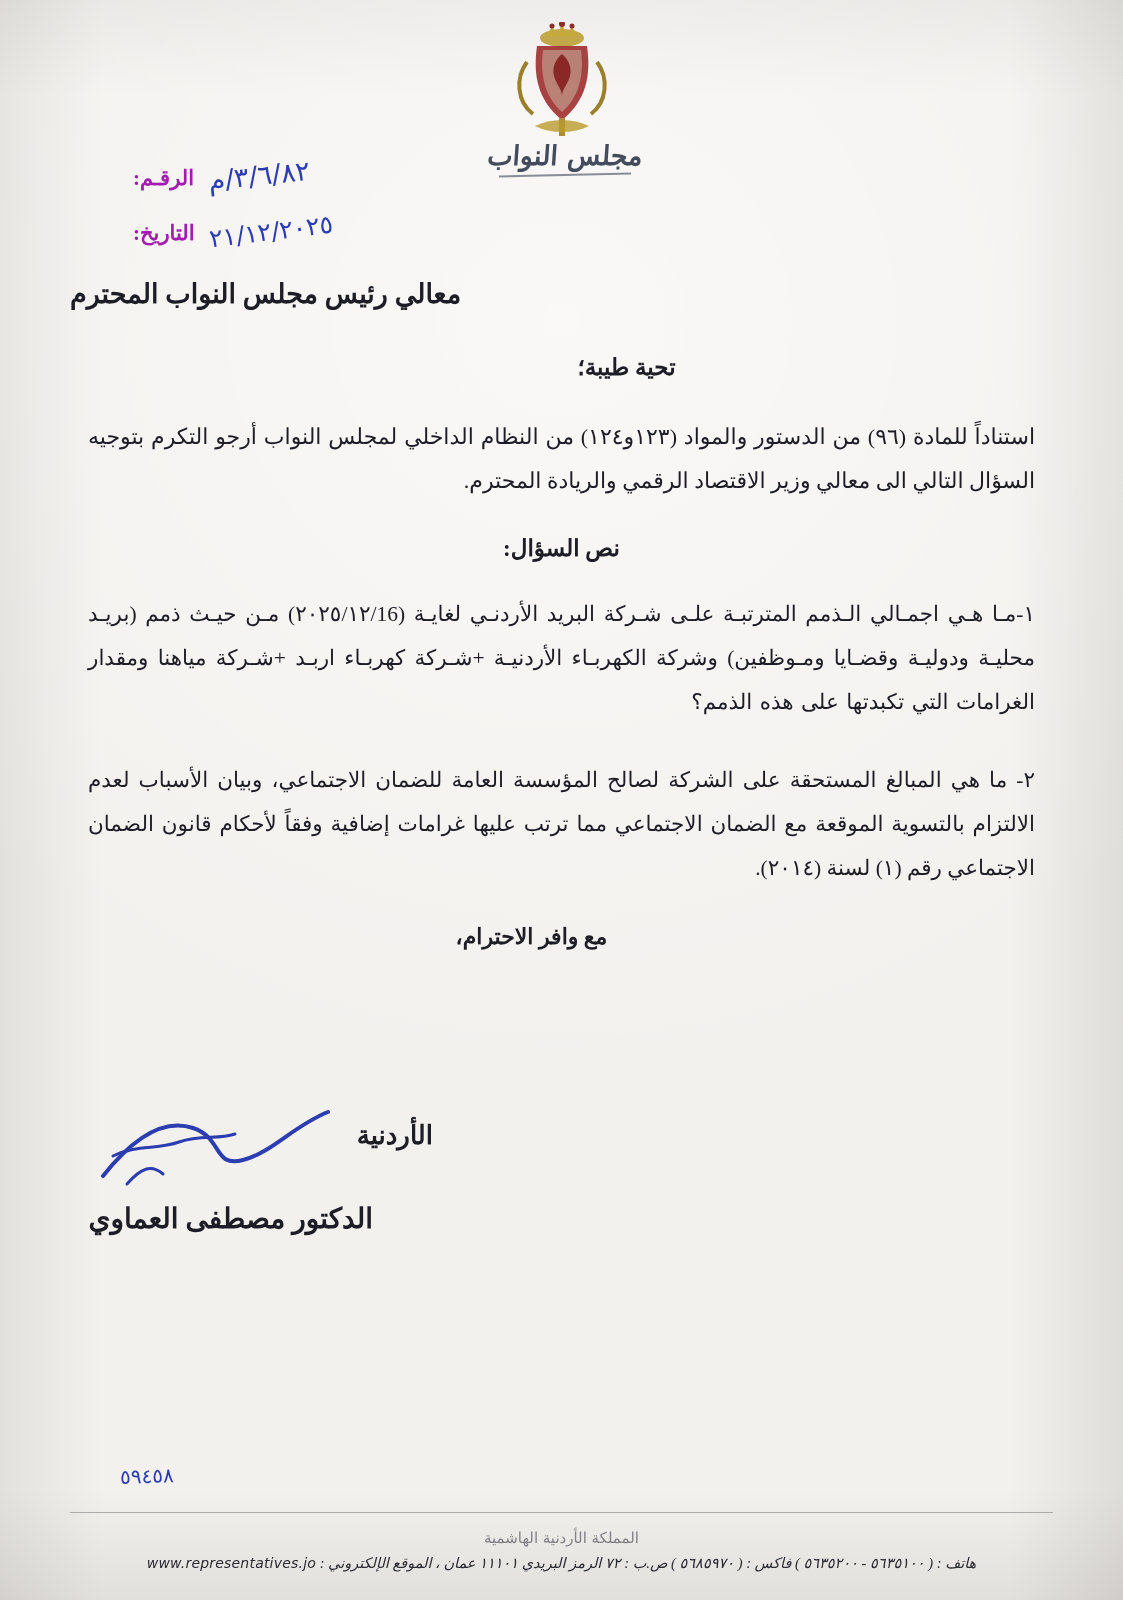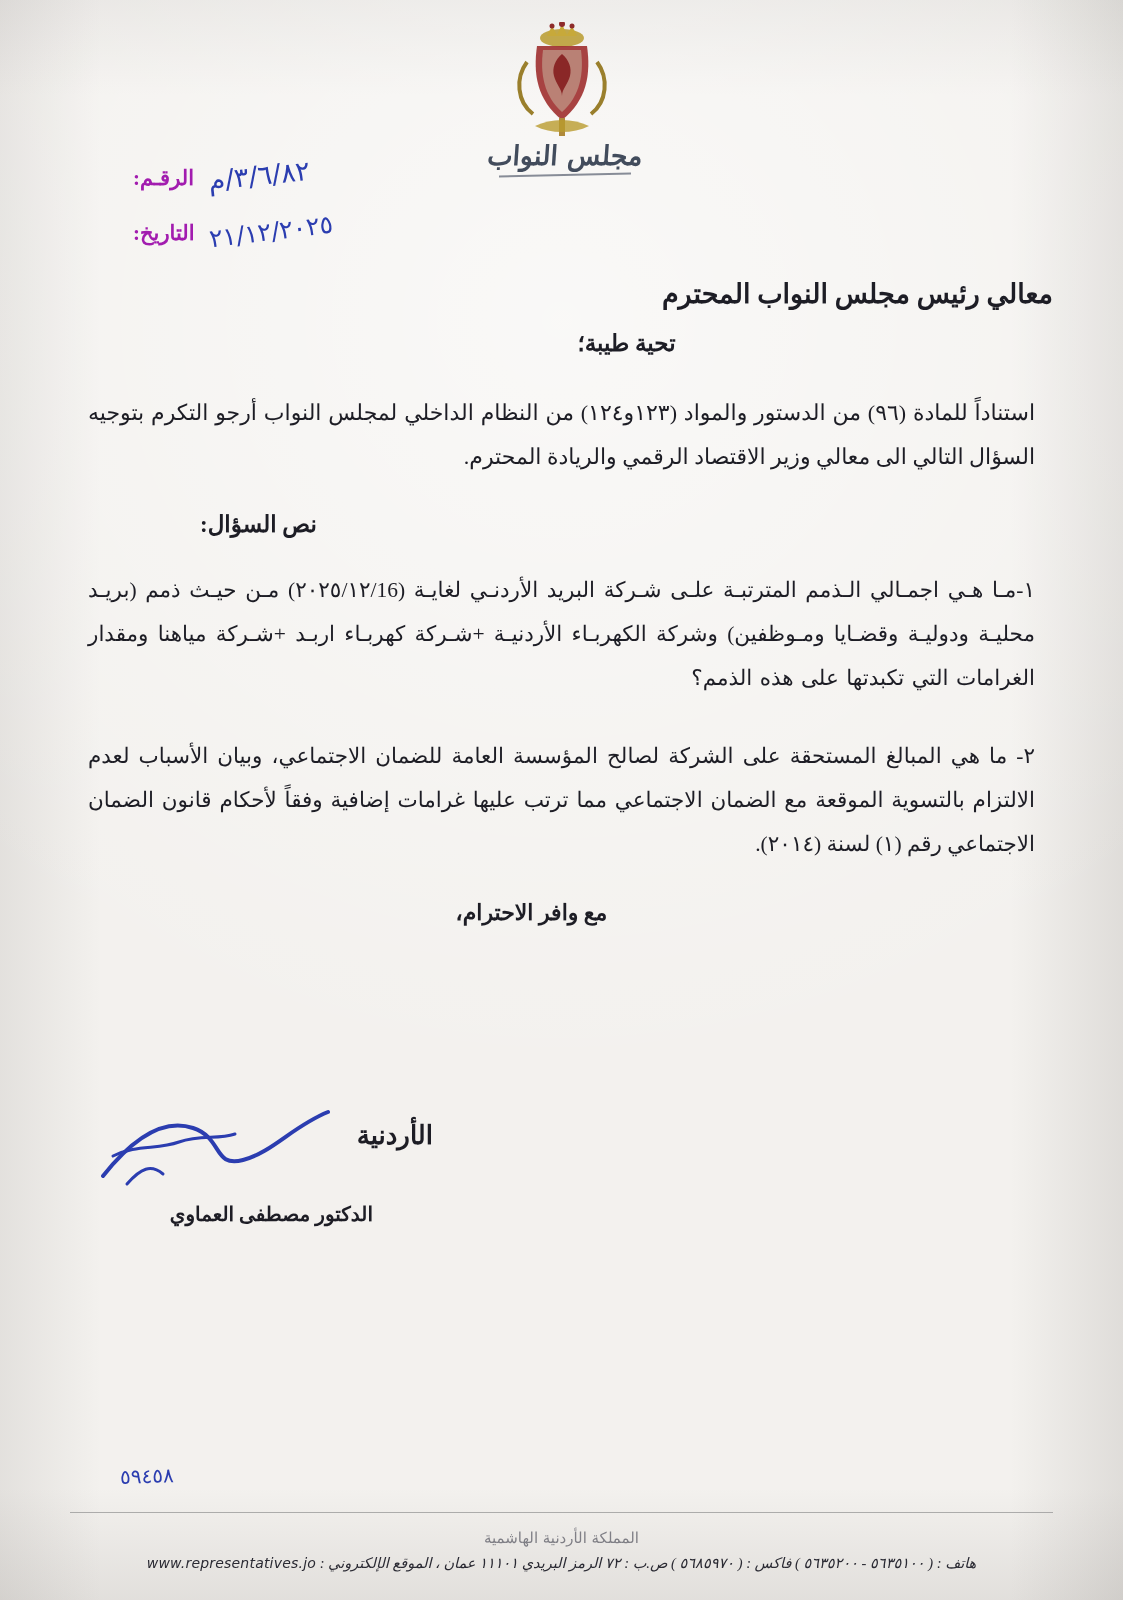--- a/index.html
+++ b/index.html
@@ -95,41 +95,41 @@
     transform: rotate(-7deg);
   }
 
   .body-wrap {
     position: absolute;
     top: 278px;
     right: 70px;
     left: 70px;
   }
   .addressee {
-    text-align: right;
+    text-align: left;
     font-size: 27px;
     font-weight: 700;
-    margin-bottom: 20px;
+    margin-bottom: 44px;
     letter-spacing: .2px;
   }
   .greeting {
     text-align: center;
     font-size: 23px;
     font-weight: 700;
     margin: 11px 0 34px 130px;
   }
   p.para {
     font-size: 22px;
     line-height: 2.0;
     text-align: justify;
     text-align-last: right;
     margin: 0 18px 30px 18px;
   }
   .subject {
-    text-align: left;
+    text-align: center;
     font-size: 23px;
     font-weight: 700;
     margin: 32px 130px 30px 130px;
   }
   p.qitem {
     font-size: 21.5px;
     line-height: 2.05;
     text-align: justify;
     text-align-last: right;
     margin: 0 18px 34px 18px;
@@ -163,21 +163,21 @@
     position: absolute;
     right: 700px;
     top: -22px;
     width: 260px;
     height: 110px;
   }
   .sig-name {
     position: absolute;
     right: 680px;
     top: 82px;
-    font-size: 20px;
+    font-size: 28px;
     font-weight: 700;
     white-space: nowrap;
   }
 
   .footer {
     position: absolute;
     left: 0;
     right: 0;
     bottom: 28px;
   }

